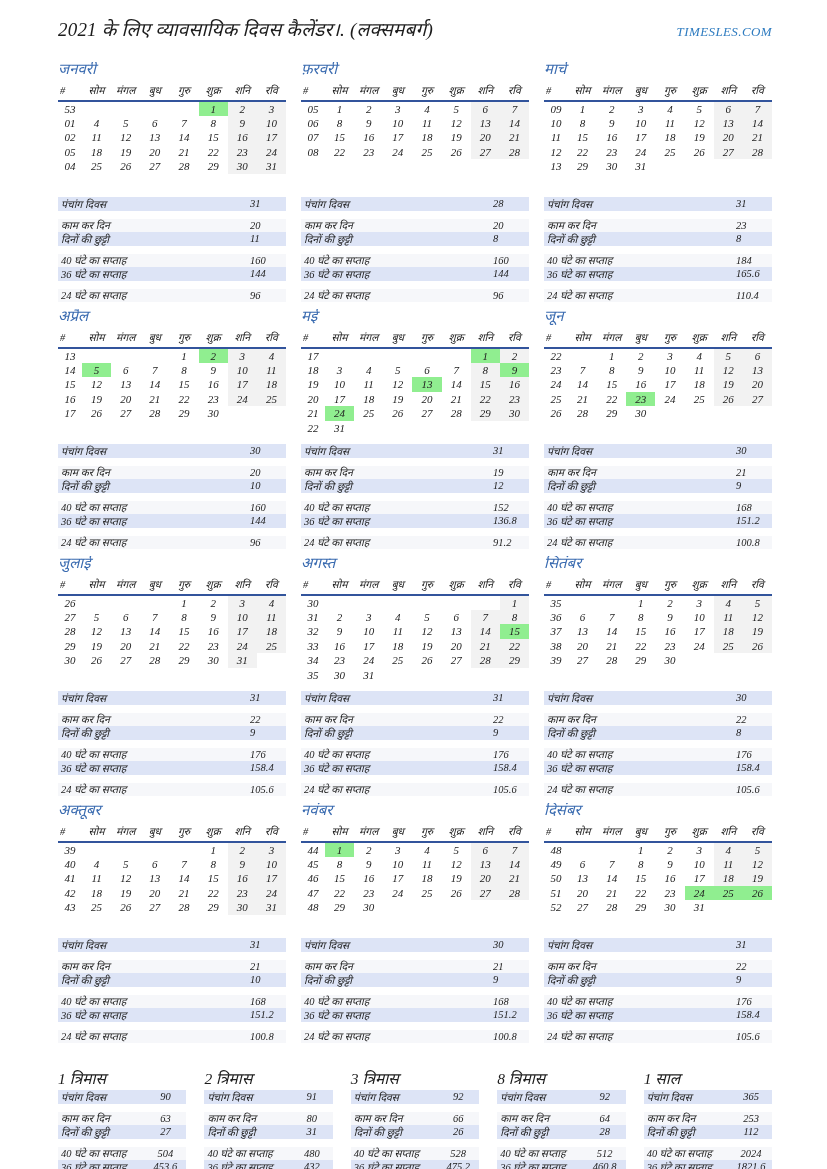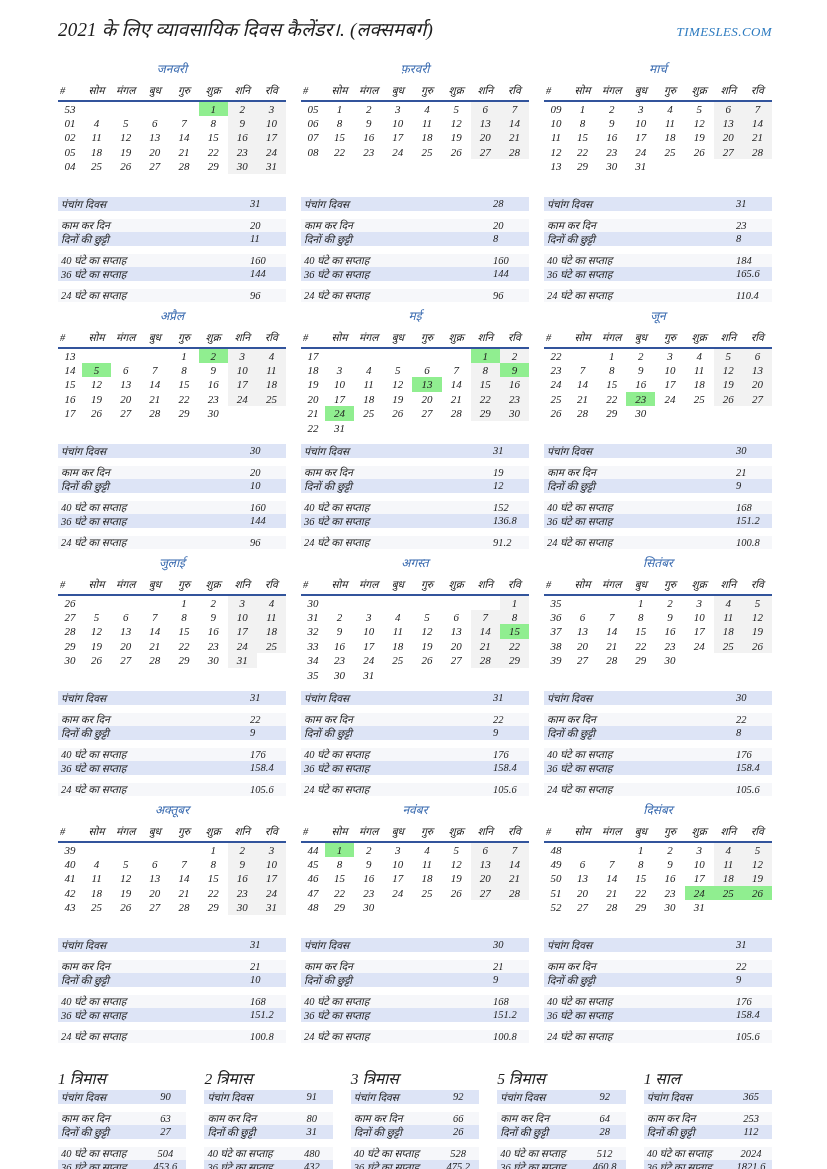--- a/index.html
+++ b/index.html
@@ -20,21 +20,21 @@
     font-family:"Liberation Serif", serif;color:var(--text);
   }
   .page{padding:16px 55px 20px 58px;font-style:italic;}
   header{display:flex;justify-content:space-between;align-items:baseline;margin-bottom:20px;}
   h1{font-size:19px;font-weight:normal;margin:0;letter-spacing:0.2px;}
   .site{color:var(--site-blue);font-size:13px;text-decoration:none;letter-spacing:0.4px;margin-left:25px;}
 
   #months-grid{display:grid;grid-template-columns:repeat(3,1fr);column-gap:15px;row-gap:7px;}
   .month-cell{min-width:0;}
   .cal-area{height:127px;overflow:hidden;}
-  .month-title{text-align:center;font-size:12px;color:var(--accent-blue);height:15px;line-height:15px;margin-bottom:5px;}
+  .month-title{font-size:15px;color:var(--accent-blue);height:15px;line-height:15px;margin-bottom:5px;}
   table.cal{width:100%;border-collapse:collapse;table-layout:fixed;}
   table.cal th{
     font-size:10.5px;font-weight:normal;text-align:center;padding:1px 0 3px;
     border-bottom:2px solid var(--header-rule);color:#222;
   }
   table.cal th:first-child{width:24px;text-align:left;padding-left:2px;}
   table.cal td{font-size:11px;text-align:center;height:14.5px;padding:0;color:#222;}
   td.wn{color:var(--week-number-blue);text-align:left;padding-left:2px;font-size:10.5px;}
   td.we{background:var(--weekend-gray);}
   td.hol{background:var(--holiday-green);}
@@ -1319,21 +1319,21 @@
             <span class="slabel">36 घंटे का सप्ताह</span>
             <span class="sval">475.2</span>
           </div>
           <div class="srow even">
             <span class="slabel">24 घंटे का सप्ताह</span>
             <span class="sval">316.8</span>
           </div>
         </div>
       </div>
       <div class="sum-col">
-        <div class="sum-title">5 त्रिमास</div>
+        <div class="sum-title">8 त्रिमास</div>
         <div class="stats" style="margin-top:0">
           <div class="srow odd">
             <span class="slabel">पंचांग दिवस</span>
             <span class="sval">92</span>
           </div>
           <div class="srow even">
             <span class="slabel">काम कर दिन</span>
             <span class="sval">64</span>
           </div>
           <div class="srow odd">

